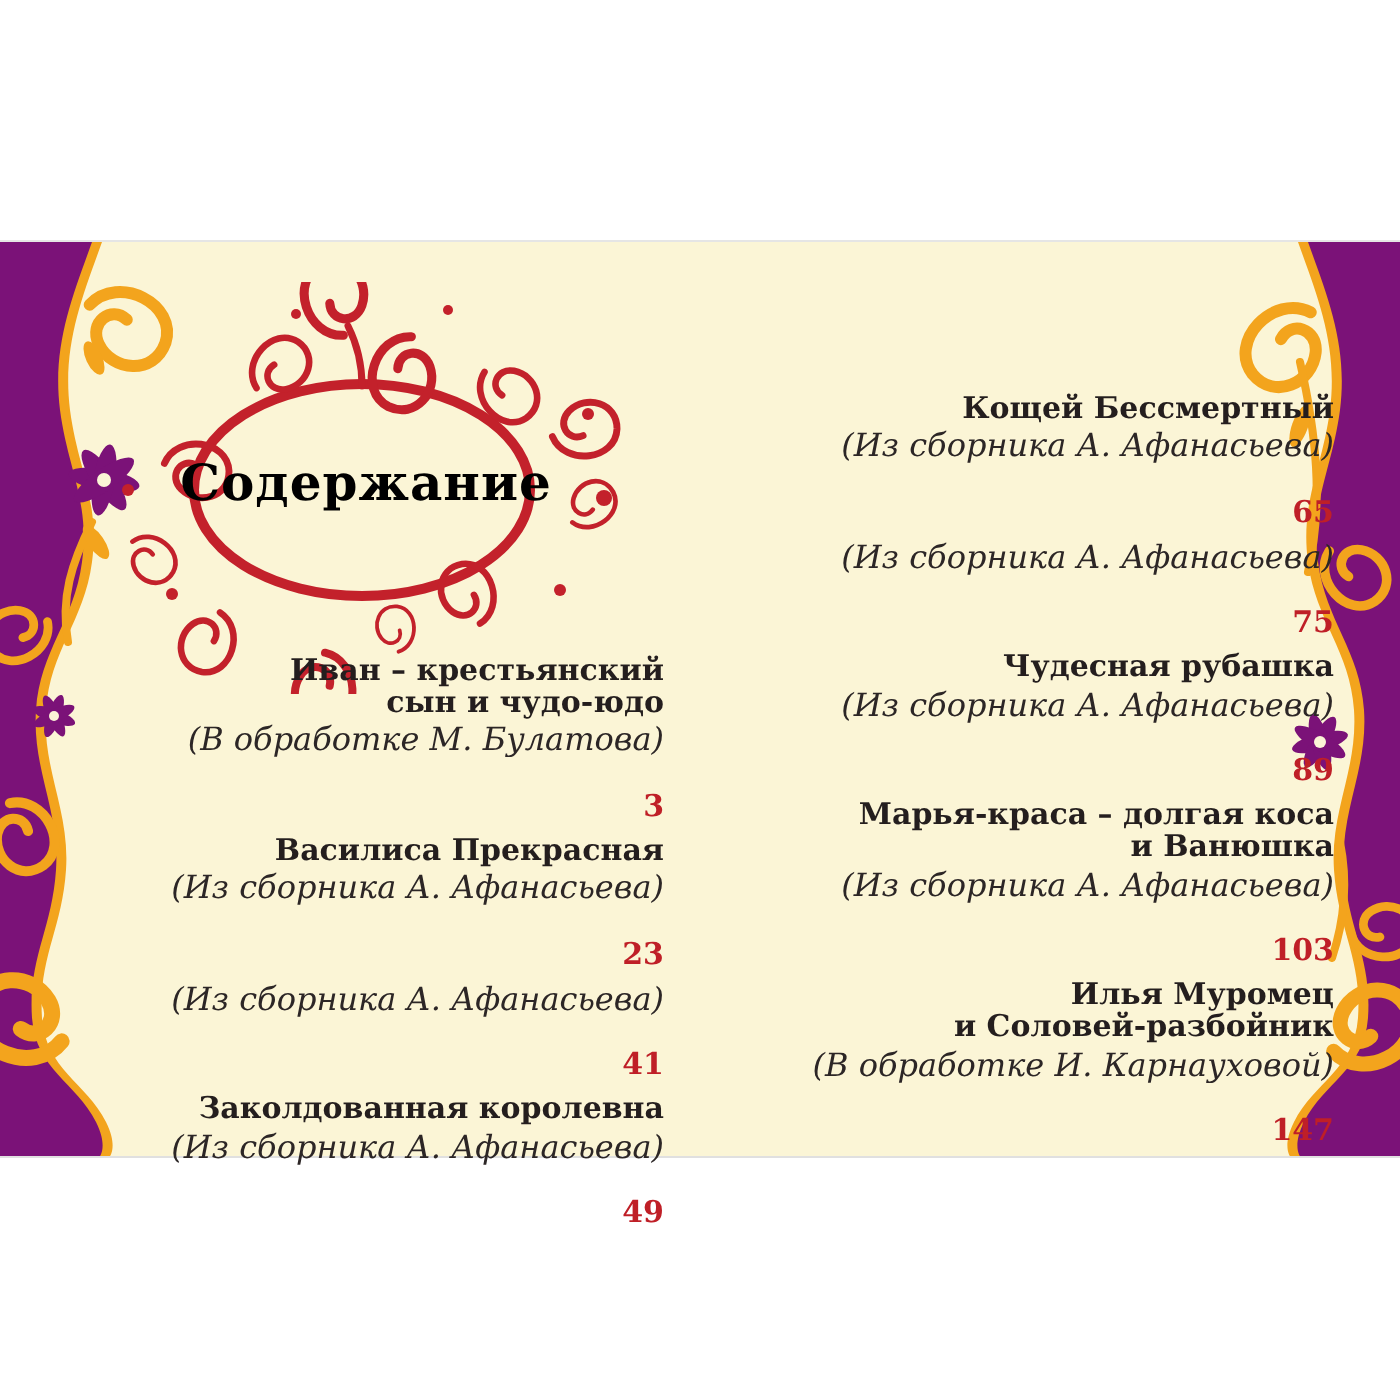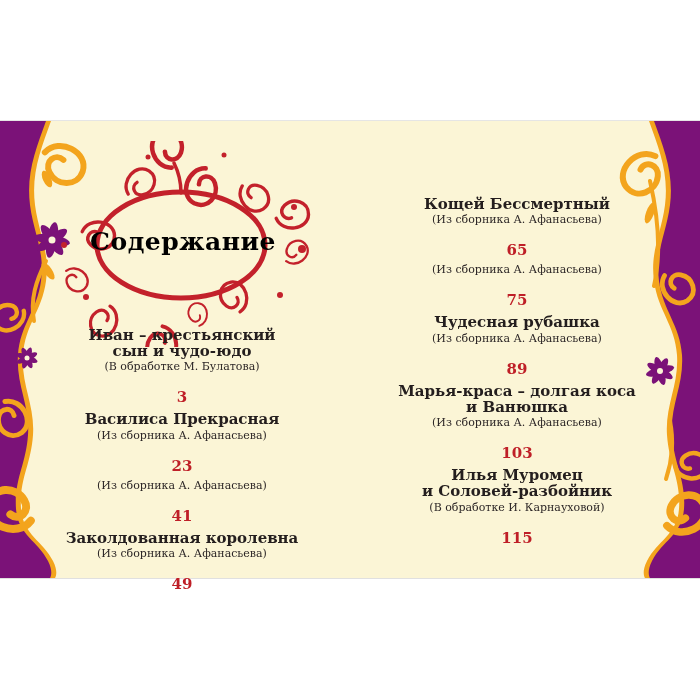--- a/index.html
+++ b/index.html
@@ -13,30 +13,30 @@
     box-shadow:0 -1px 0 rgba(0,0,0,.10), 0 1px 0 rgba(0,0,0,.12);
   }
   .border-orn{position:absolute;top:0;height:457px;width:90px;pointer-events:none;}
   .border-left{left:0;}
   .border-right{right:0;transform:scaleX(-1);}
   .title-orn{position:absolute;left:28px;top:20px;width:310px;height:206px;}
   .title-text{
     position:absolute;left:28px;top:106px;width:310px;text-align:center;
     font-weight:700;font-size:25px;color:#000000;letter-spacing:.5px;
   }
-  .col{position:absolute;width:300px;text-align:center;color:#241e1e;}
+  .col{position:absolute;width:300px;text-align:right;color:#241e1e;}
   .col-left{left:32px;top:206px;}
   .col-right{left:367px;top:75px;}
   .entry{margin-bottom:6px;}
   .etitle{
     font-weight:700;font-size:15px;line-height:1.08;white-space:pre-line;
     color:#241e1e;
   }
   .esource{
-    font-size:11px;line-height:1.1;margin-top:2px;color:#2c2626;
+    font-style:italic;font-size:16px;line-height:1.1;margin-top:2px;color:#2c2626;
   }
   .epage{
     font-weight:700;font-size:15px;line-height:1;margin-top:17px;color:#bf1f27;
   }
 </style>
 </head>
 <body>
 
 <div class="page">
 
@@ -170,17 +170,17 @@
     <div class="entry">
       <div class="etitle">Марья-краса – долгая коса
 и Ванюшка</div>
       <div class="esource">(Из сборника А. Афанасьева)</div>
       <div class="epage">103</div>
     </div>
     <div class="entry">
       <div class="etitle">Илья Муромец
 и Соловей-разбойник</div>
       <div class="esource">(В обработке И. Карнауховой)</div>
-      <div class="epage">115</div>
+      <div class="epage">147</div>
     </div>
   </div>
 
 </div>
 
 </body></html>

